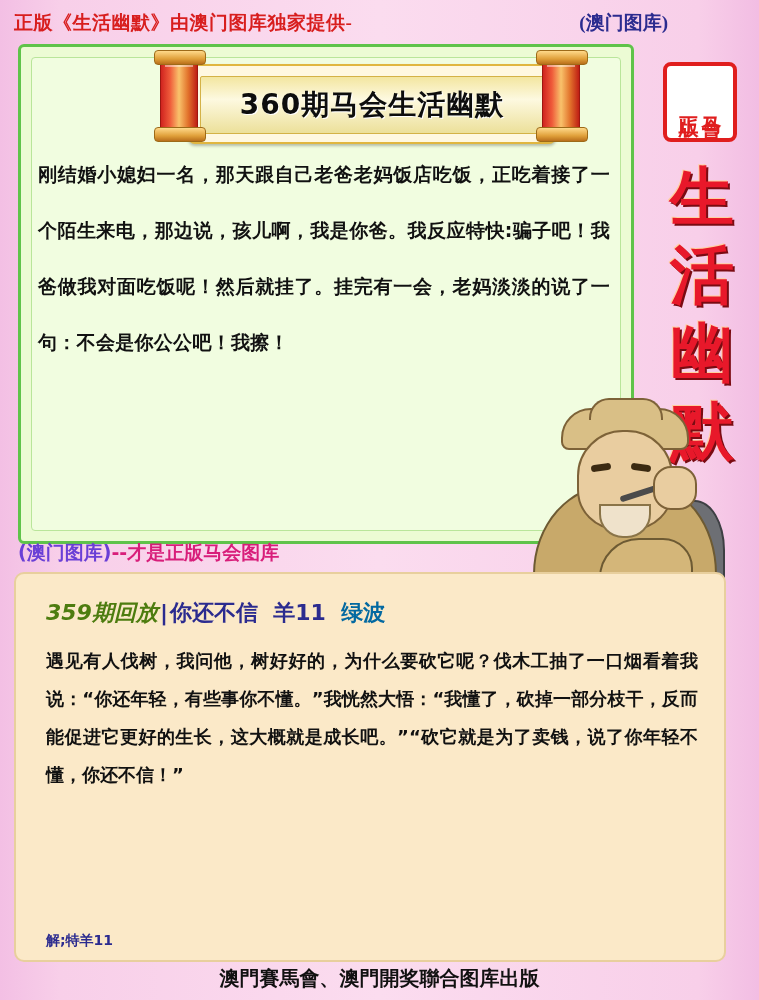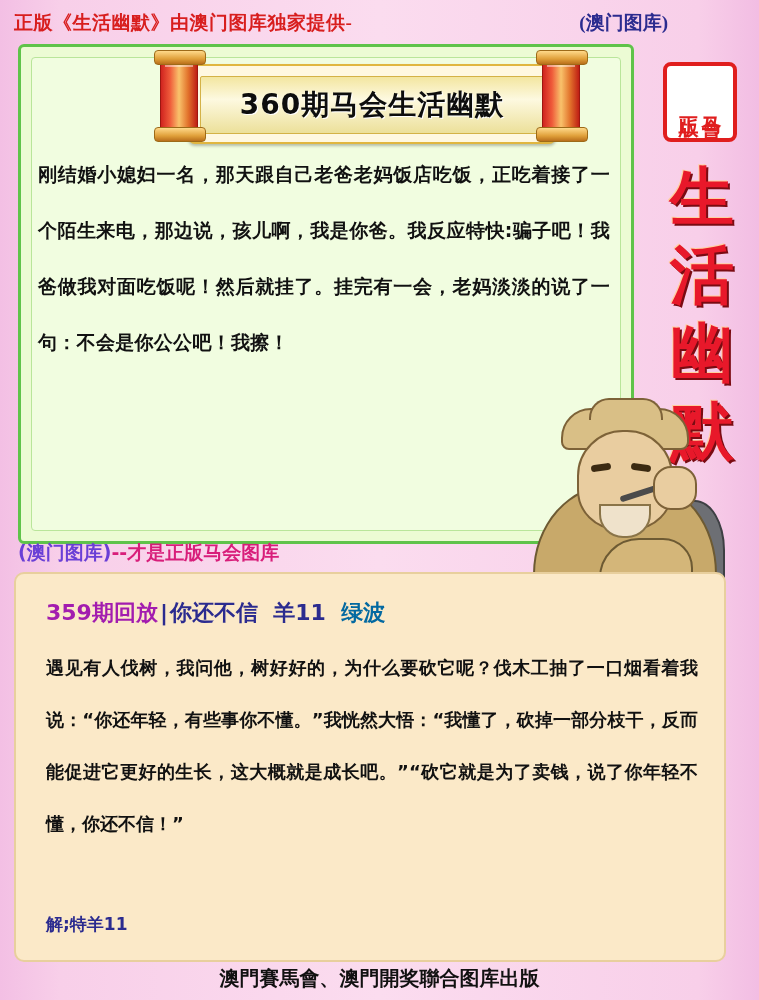--- a/index.html
+++ b/index.html
@@ -324,43 +324,43 @@
   }
   .beige-head {
     position: absolute;
     left: 30px;
     top: 24px;
     font-size: 22px;
     font-weight: bold;
     font-family: "DejaVu Sans", sans-serif;
     white-space: nowrap;
   }
-  .beige-head .recall { color: #a21caf; }
+  .beige-head .recall { color: #4d7c0f; font-style: italic; }
   .beige-head .sep { color: #2b2b8f; margin: 0 2px; }
   .beige-head .special { color: #2b2b8f; }
   .beige-head .num { color: #2b2b8f; }
   .beige-head .wave { color: #0369a1; }
 
   .beige-text {
     position: absolute;
     left: 30px;
     top: 68px;
     width: 652px;
     font-size: 18px;
-    line-height: 52px;
+    line-height: 38px;
     color: #111;
     font-family: "DejaVu Sans", sans-serif;
     font-weight: 600;
     text-align: justify;
   }
   .answer {
     position: absolute;
     left: 30px;
-    bottom: 24px;
-    font-size: 17px;
+    bottom: 10px;
+    font-size: 14px;
     color: #2b2b8f;
     font-family: "DejaVu Sans", sans-serif;
     font-weight: bold;
     margin-top: 17px;
   }
 
   
   .footer {
     position: absolute;
     left: 0;

